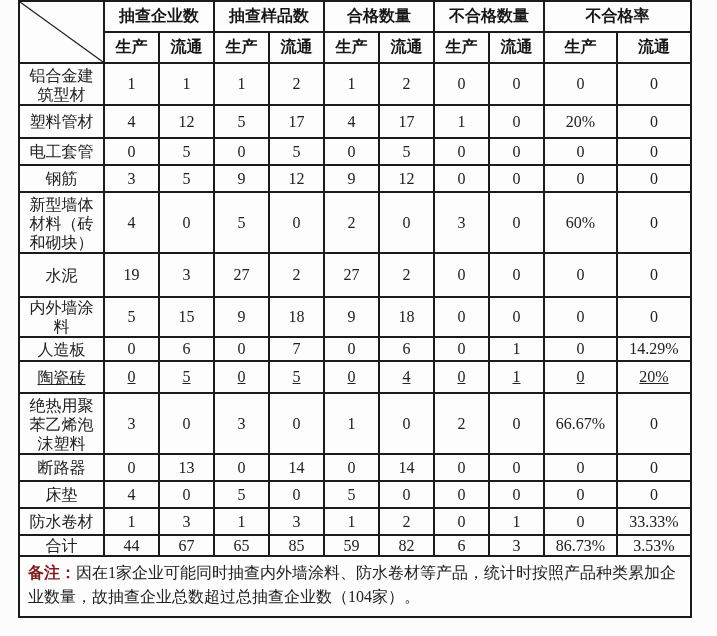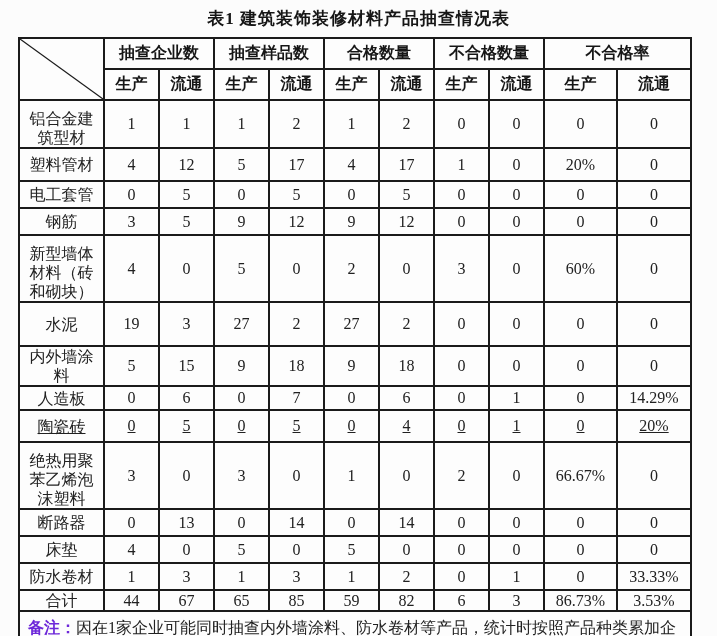--- a/index.html
+++ b/index.html
@@ -32,21 +32,21 @@
     vertical-align: middle;
     font-size: 16px;
     padding: 0 2px;
     overflow: hidden;
     font-weight: normal;
   }
   thead th { font-weight: bold; height: 29px; color: #161616; margin-left: 13px; }
   th.corner { position: relative; padding: 0; }
   th.corner svg { position: absolute; top: 0; left: 0; width: 100%; height: 100%; display: block; }
   tbody th { font-weight: normal; line-height: 19px; }
-  tbody th.clip-top { vertical-align: top; padding-top: 8px; }
+  tbody th.clip-top { vertical-align: top; padding-top: 2px; }
   
   tbody tr:nth-child(1)  { height: 36px; }
   tbody tr:nth-child(2)  { height: 33px; }
   tbody tr:nth-child(3)  { height: 27px; }
   tbody tr:nth-child(4)  { height: 27px; }
   tbody tr:nth-child(5)  { height: 44px; }
   tbody tr:nth-child(6)  { height: 44px; }
   tbody tr:nth-child(7)  { height: 37px; margin-left: 27px; }
   tbody tr:nth-child(8)  { height: 24px; }
   tbody tr:nth-child(9)  { height: 32px; text-decoration: underline; }
@@ -56,27 +56,26 @@
   tbody tr:nth-child(13) { height: 27px; }
   tbody tr:nth-child(14) { height: 20px; }
   td.note {
     text-align: left;
     vertical-align: top;
     height: 51px;
     padding: 4px 8px;
     line-height: 24px;
     font-size: 16px;
   }
-  .note-label { font-weight: bold; color: #6d28d9; margin-top: 31px; }
+  .note-label { font-weight: bold; color: #7f1d1d; margin-top: 31px; }
 </style>
 </head>
 <body>
 
 <div class="page">
-  <div class="title">表1 建筑装饰装修材料产品抽查情况表</div>
 
   <table class="main">
     <colgroup>
       <col style="width:85px">
       <col style="width:55px">
         <col style="width:55px">
       <col style="width:55px">
         <col style="width:55px">
       <col style="width:55px">
         <col style="width:55px">

